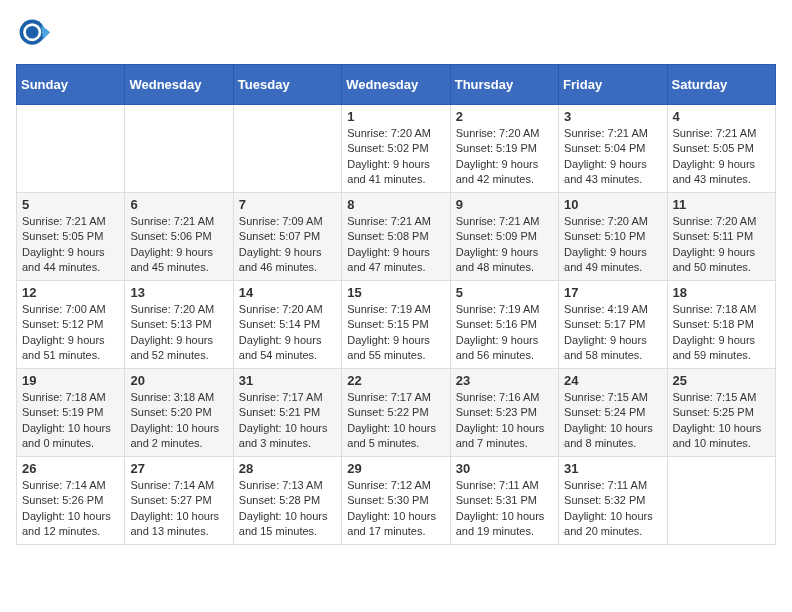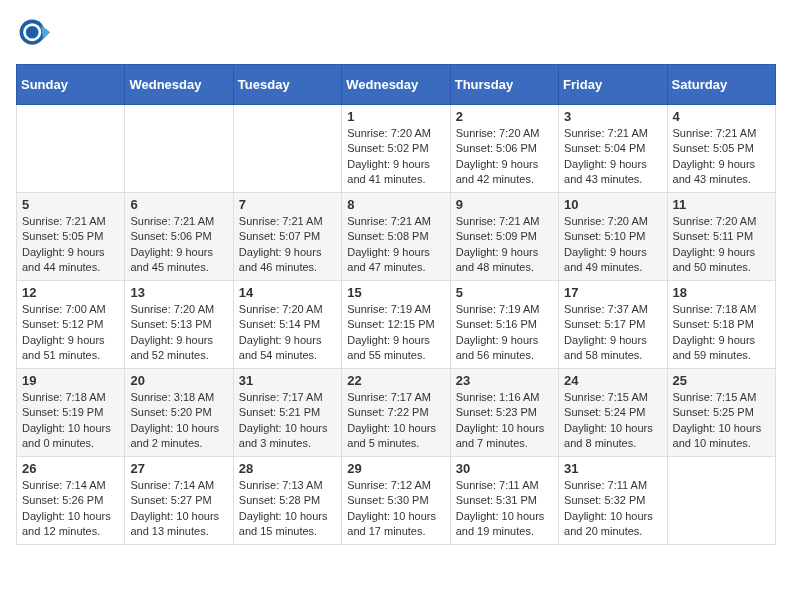--- a/index.html
+++ b/index.html
@@ -128,21 +128,21 @@
         <td class="empty-cell"></td>
         <td>
           <span class="day-num">1</span>
           <div class="cell-content">Sunrise: 7:20 AM
 Sunset: 5:02 PM
 Daylight: 9 hours and 41 minutes.</div>
         </td>
         <td>
           <span class="day-num">2</span>
           <div class="cell-content">Sunrise: 7:20 AM
-Sunset: 5:06 PM
+Sunset: 5:19 PM
 Daylight: 9 hours and 42 minutes.</div>
         </td>
         <td>
           <span class="day-num">3</span>
           <div class="cell-content">Sunrise: 7:21 AM
 Sunset: 5:04 PM
 Daylight: 9 hours and 43 minutes.</div>
         </td>
         <td>
           <span class="day-num">4</span>
@@ -159,21 +159,21 @@
 Daylight: 9 hours and 44 minutes.</div>
         </td>
         <td>
           <span class="day-num">6</span>
           <div class="cell-content">Sunrise: 7:21 AM
 Sunset: 5:06 PM
 Daylight: 9 hours and 45 minutes.</div>
         </td>
         <td>
           <span class="day-num">7</span>
-          <div class="cell-content">Sunrise: 7:21 AM
+          <div class="cell-content">Sunrise: 7:09 AM
 Sunset: 5:07 PM
 Daylight: 9 hours and 46 minutes.</div>
         </td>
         <td>
           <span class="day-num">8</span>
           <div class="cell-content">Sunrise: 7:21 AM
 Sunset: 5:08 PM
 Daylight: 9 hours and 47 minutes.</div>
         </td>
         <td>
@@ -210,32 +210,32 @@
         </td>
         <td>
           <span class="day-num">14</span>
           <div class="cell-content">Sunrise: 7:20 AM
 Sunset: 5:14 PM
 Daylight: 9 hours and 54 minutes.</div>
         </td>
         <td>
           <span class="day-num">15</span>
           <div class="cell-content">Sunrise: 7:19 AM
-Sunset: 12:15 PM
+Sunset: 5:15 PM
 Daylight: 9 hours and 55 minutes.</div>
         </td>
         <td>
           <span class="day-num">5</span>
           <div class="cell-content">Sunrise: 7:19 AM
 Sunset: 5:16 PM
 Daylight: 9 hours and 56 minutes.</div>
         </td>
         <td>
           <span class="day-num">17</span>
-          <div class="cell-content">Sunrise: 7:37 AM
+          <div class="cell-content">Sunrise: 4:19 AM
 Sunset: 5:17 PM
 Daylight: 9 hours and 58 minutes.</div>
         </td>
         <td>
           <span class="day-num">18</span>
           <div class="cell-content">Sunrise: 7:18 AM
 Sunset: 5:18 PM
 Daylight: 9 hours and 59 minutes.</div>
         </td>
       </tr>
@@ -254,26 +254,26 @@
         </td>
         <td>
           <span class="day-num">31</span>
           <div class="cell-content">Sunrise: 7:17 AM
 Sunset: 5:21 PM
 Daylight: 10 hours and 3 minutes.</div>
         </td>
         <td>
           <span class="day-num">22</span>
           <div class="cell-content">Sunrise: 7:17 AM
-Sunset: 7:22 PM
+Sunset: 5:22 PM
 Daylight: 10 hours and 5 minutes.</div>
         </td>
         <td>
           <span class="day-num">23</span>
-          <div class="cell-content">Sunrise: 1:16 AM
+          <div class="cell-content">Sunrise: 7:16 AM
 Sunset: 5:23 PM
 Daylight: 10 hours and 7 minutes.</div>
         </td>
         <td>
           <span class="day-num">24</span>
           <div class="cell-content">Sunrise: 7:15 AM
 Sunset: 5:24 PM
 Daylight: 10 hours and 8 minutes.</div>
         </td>
         <td>

